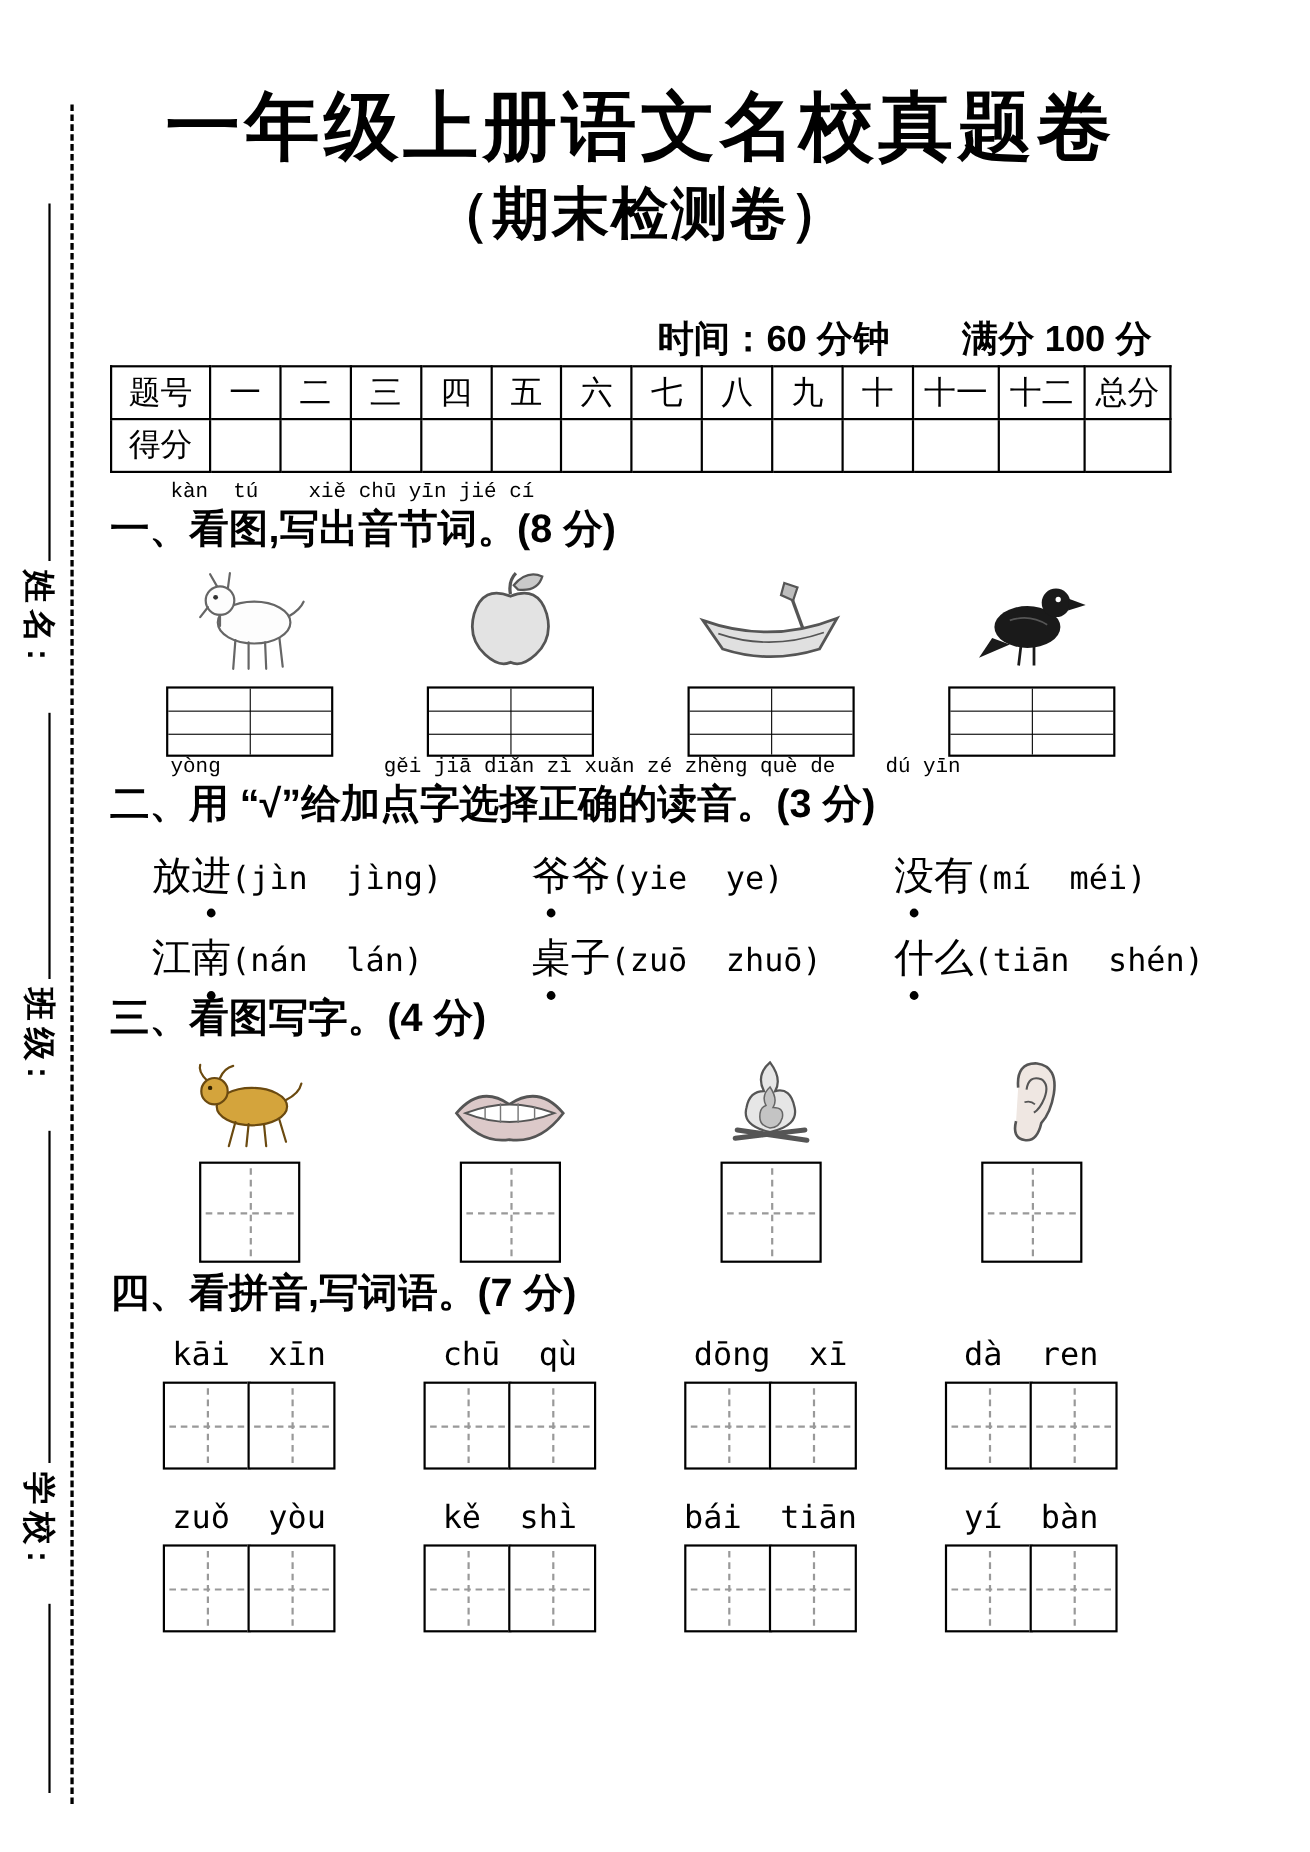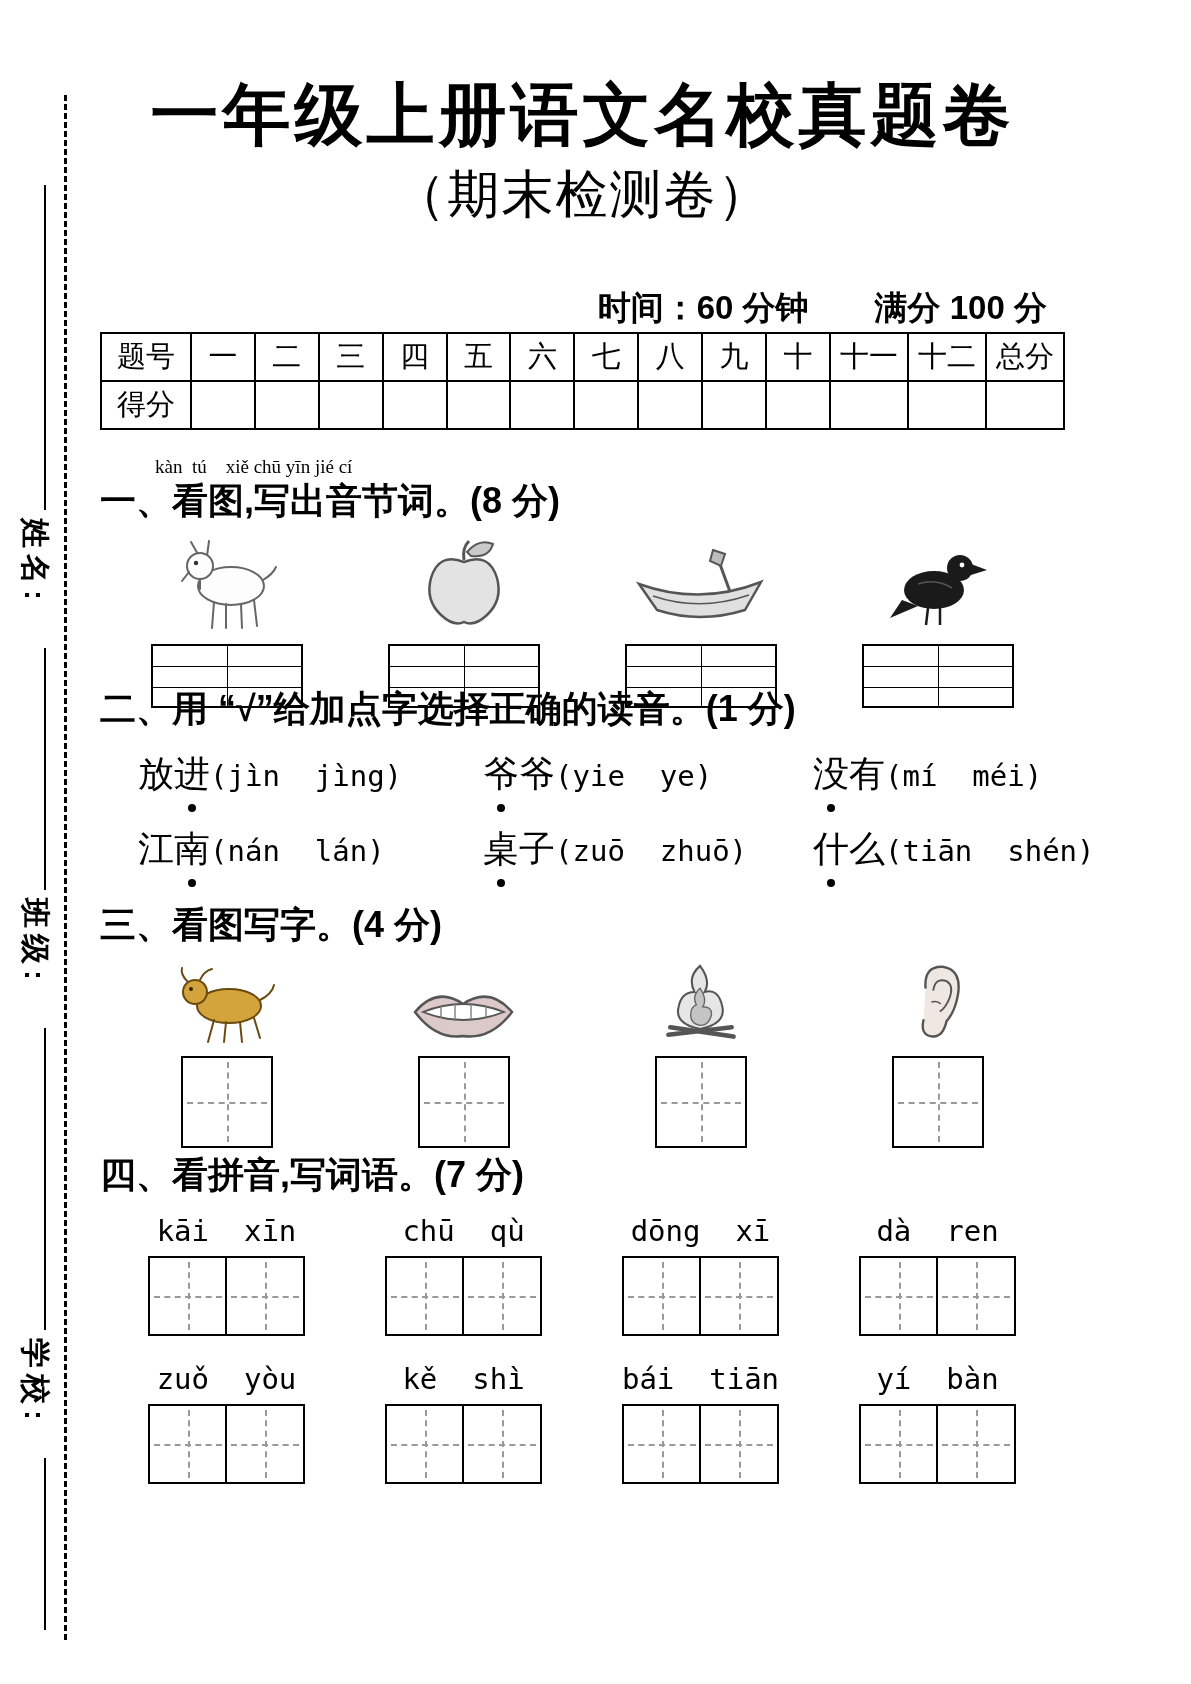--- a/index.html
+++ b/index.html
@@ -15,32 +15,32 @@
   .blank-vline { position:absolute; left:44px; width:2px; background:#000; }
   .margin-label {
     position:absolute; left:14px; width:40px;
     writing-mode:vertical-lr; text-orientation:sideways;
     font-family:"Liberation Sans", sans-serif; font-weight:700; font-size:30px; letter-spacing:6px;
   }
 
   
   .content-col { position:absolute; left:100px; width:965px; }
   .title { top:70px; text-align:center; font-family:"Liberation Sans",sans-serif; font-weight:900; font-size:68px; letter-spacing:4px; }
-  .subtitle { top:160px; text-align:center; font-family:"Liberation Sans",sans-serif; font-weight:400; font-size:52px; letter-spacing:2px; }
+  .subtitle { top:160px; text-align:center; font-family:"Liberation Sans",sans-serif; font-weight:700; font-size:52px; letter-spacing:2px; }
   .time-info { top:286px; text-align:right; padding-right:18px; font-size:33px; font-weight:700; font-family:"Liberation Sans",sans-serif; }
 
   
   .score-table-wrap { top:332px; }
   table.score { width:100%; border-collapse:collapse; table-layout:fixed; }
   table.score td { border:2.5px solid #000; height:48px; text-align:center; font-size:29px; font-family:"Liberation Sans",sans-serif; }
   table.score td.lab { font-size:29px; }
 
   
   .section { position:absolute; left:100px; width:965px; }
-  .pinyin-line { font-family:Liberation Serif, serif; font-size:19px; white-space:pre; padding-left:55px; line-height:22px;margin-top:20px; }
+  .pinyin-line { font-family:Liberation Mono, monospace; font-size:19px; white-space:pre; padding-left:55px; line-height:22px; }
   .sec-heading { font-family:"Liberation Sans",sans-serif; font-weight:700; font-size:36px; line-height:46px; }
 
   .img-row, .grid-row, .word-row { display:grid; grid-template-columns:repeat(4,237px); padding-left:8px; }
   .img-row { margin-top:14px; align-items:end; justify-items:center; height:96px; }
   .grid-row { margin-top:10px; justify-items:center; }
   .word-row { margin-top:10px; justify-items:center; font-family:"DejaVu Sans Mono",monospace; font-size:29px; white-space:pre; }
 
   
   .pgrid { position:relative; width:152px; height:64px; border:2px solid #000; background:#fff; }
   .pgrid i { position:absolute; display:block; }
@@ -198,21 +198,22 @@
         </div>
       <div class="pgrid">
           <i class="h1"></i>
           <i class="h2"></i>
           <i class="v"></i>
         </div>
     </div>
   </div>
 
   <div class="section" style="top:686px;">
-    <div class="sec-heading">二、用 “√”给加点字选择正确的读音。(1 分)</div>
+    <div class="pinyin-line" style="padding-left:55px;">yòng             gěi jiā diǎn zì xuǎn zé zhèng què de    dú yīn</div>
+    <div class="sec-heading">二、用 “√”给加点字选择正确的读音。(3 分)</div>
     <div class="s2-grid">
       <div class="s2-item"><span class="zchar">放</span><span class="zchar dotted">进</span><span class="opts">(jìn  jìng)</span></div>
       <div class="s2-item"><span class="zchar dotted">爷</span><span class="zchar">爷</span><span class="opts">(yie  ye)</span></div>
       <div class="s2-item"><span class="zchar dotted">没</span><span class="zchar">有</span><span class="opts">(mí  méi)</span></div>
       <div class="s2-item"><span class="zchar">江</span><span class="zchar dotted">南</span><span class="opts">(nán  lán)</span></div>
       <div class="s2-item"><span class="zchar dotted">桌</span><span class="zchar">子</span><span class="opts">(zuō  zhuō)</span></div>
       <div class="s2-item"><span class="zchar dotted">什</span><span class="zchar">么</span><span class="opts">(tiān  shén)</span></div>
     </div>
   </div>
 

